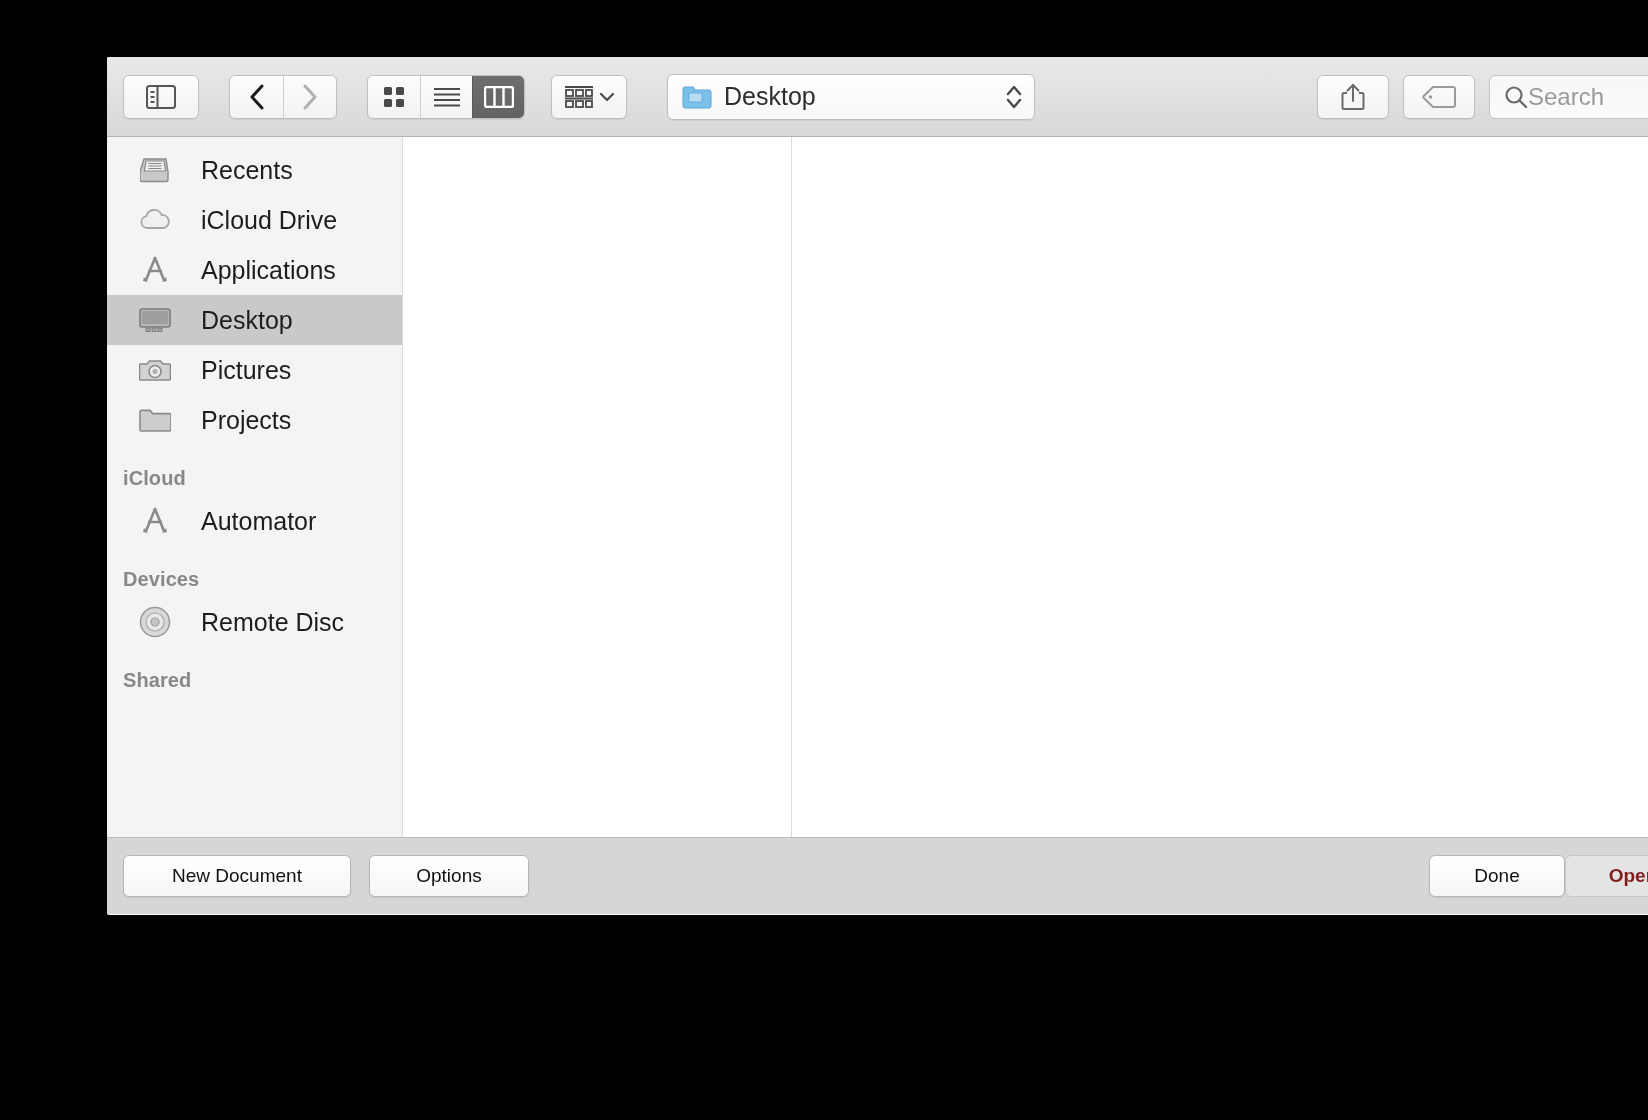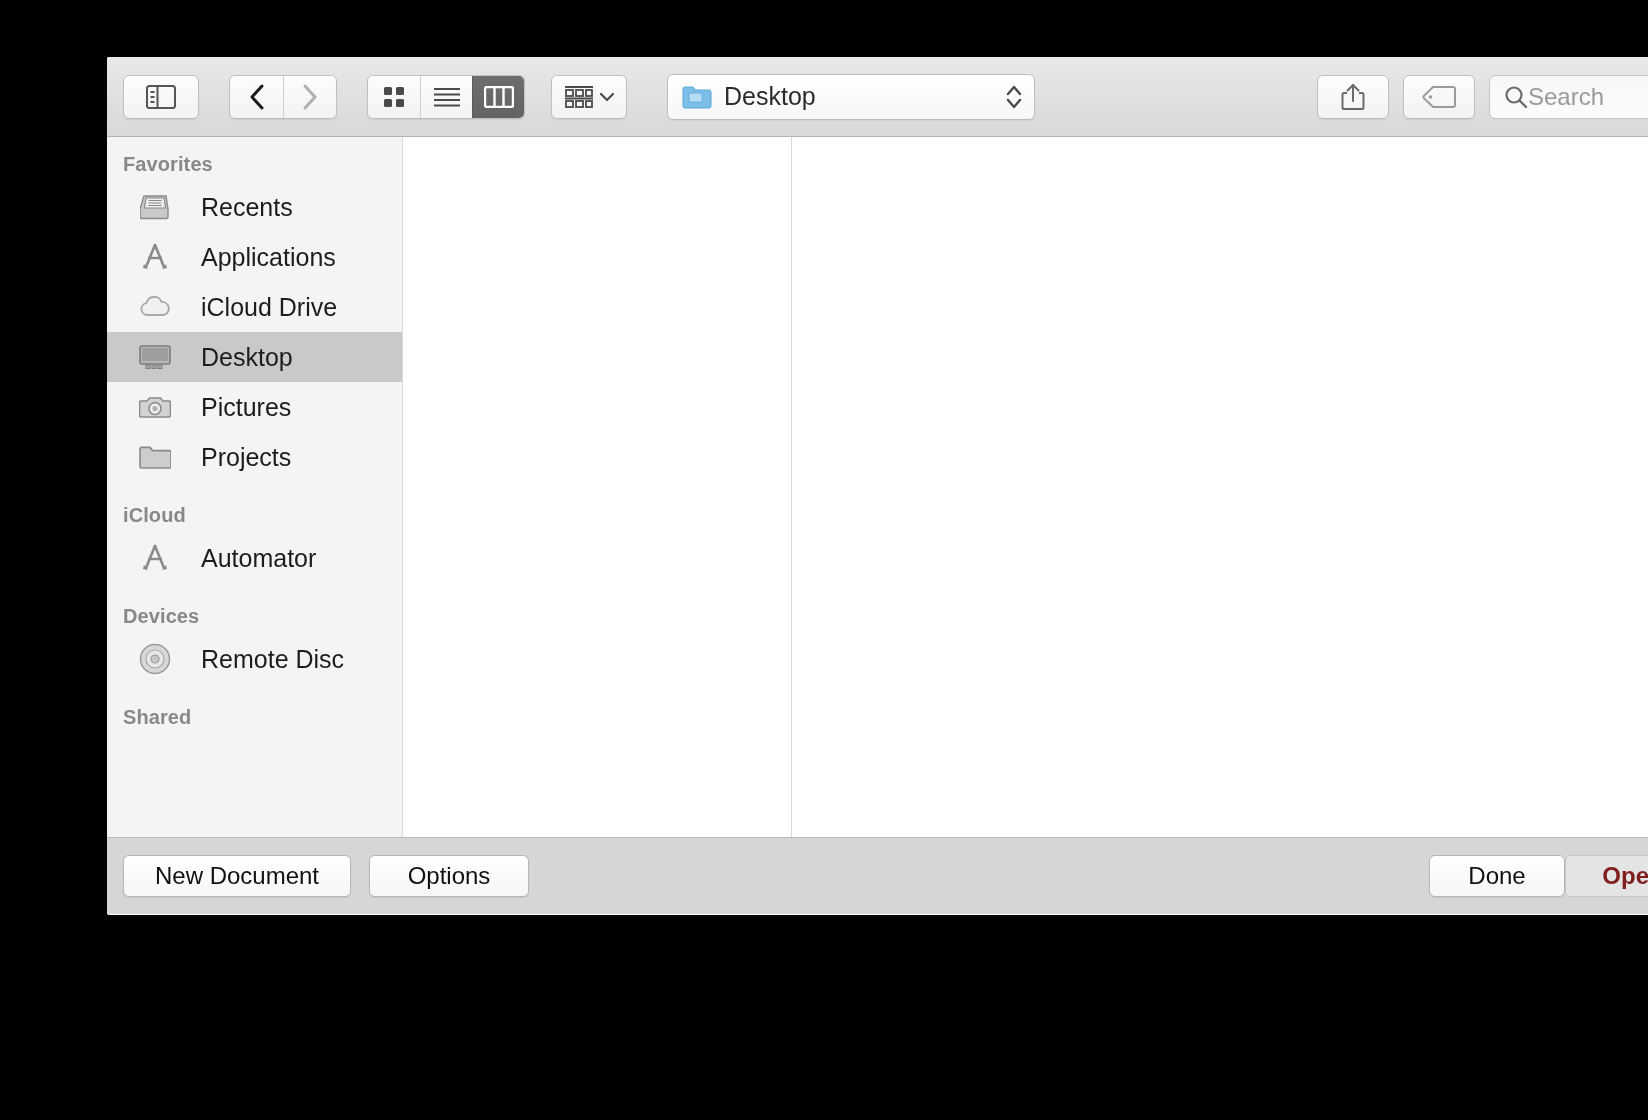--- a/index.html
+++ b/index.html
@@ -217,21 +217,21 @@
     gap: 18px;
   }
 
   .action-btn {
     height: 42px;
     padding: 0 20px;
     min-width: 118px;
     background: linear-gradient(to bottom, #ffffff 0%, #f6f6f6 100%);
     border: 1px solid #b6b6b6;
     border-radius: 6px;
-    font-size: 24px;
+    font-size: 19px;
     color: #111111;
     display: flex;
     align-items: center;
     justify-content: center;
     font-family: "Liberation Sans", sans-serif;
     box-shadow: 0 1px 1px rgba(0,0,0,0.08);
     cursor: default;
     white-space: nowrap;
   }
   #new-document-button { min-width: 228px; }
@@ -352,57 +352,56 @@
         </svg>
         <span id="search-placeholder">Search</span>
       </div>
     </div>
   </div>
 
   <div id="dialog-body">
 
     <div id="sidebar">
 
-      <div class="sb-header">Favorites</div>
 
       <div class="sb-item">
         <span class="sb-icon">
           <svg width="30" height="28" viewBox="0 0 30 28">
             <path d="M4 3 h22 l2 13 v8 a1.5 1.5 0 0 1 -1.5 1.5 h-25 a1.5 1.5 0 0 1 -1.5 -1.5 v-8 z" fill="#c9c9c9" stroke="#8a8a8a" stroke-width="1.4"></path>
             <path d="M6 5 h18 l1.6 10 h-21.2 z" fill="#efefef" stroke="#8a8a8a" stroke-width="1.2"></path>
             <line x1="8.5" y1="7.5" x2="21.5" y2="7.5" stroke="#8a8a8a" stroke-width="1.2"></line>
             <line x1="8.5" y1="10" x2="21.5" y2="10" stroke="#8a8a8a" stroke-width="1.2"></line>
             <line x1="8.5" y1="12.5" x2="21.5" y2="12.5" stroke="#8a8a8a" stroke-width="1.2"></line>
           </svg>
         </span>
         <span class="sb-label">Recents</span>
       </div>
 
       <div class="sb-item">
         <span class="sb-icon">
+          <svg width="32" height="22" viewBox="0 0 32 22">
+            <path d="M8 19 a6 6 0 0 1 -0.6 -11.9 a8 8 0 0 1 15.2 -1.1 a5.5 5.5 0 0 1 1.4 13 z" fill="#f0f0f0" stroke="#a8a8a8" stroke-width="1.8"></path>
+          </svg>
+        </span>
+        <span class="sb-label">iCloud Drive</span>
+      </div>
+
+      <div class="sb-item">
+        <span class="sb-icon">
           <svg width="32" height="30" viewBox="0 0 32 30">
             <path d="M16 3 L7 25" stroke="#8a8a8a" stroke-width="2.6" stroke-linecap="round" fill="none"></path>
             <path d="M16 3 L25 25" stroke="#8a8a8a" stroke-width="2.6" stroke-linecap="round" fill="none"></path>
             <line x1="9" y1="16" x2="23" y2="16" stroke="#8a8a8a" stroke-width="2.4"></line>
             <path d="M5 22 l4 5 l-5 -1 z" fill="#8a8a8a"></path>
             <path d="M27 22 l-4 5 l5 -1 z" fill="#8a8a8a"></path>
           </svg>
         </span>
         <span class="sb-label">Applications</span>
       </div>
 
-      <div class="sb-item">
-        <span class="sb-icon">
-          <svg width="32" height="22" viewBox="0 0 32 22">
-            <path d="M8 19 a6 6 0 0 1 -0.6 -11.9 a8 8 0 0 1 15.2 -1.1 a5.5 5.5 0 0 1 1.4 13 z" fill="#f0f0f0" stroke="#a8a8a8" stroke-width="1.8"></path>
-          </svg>
-        </span>
-        <span class="sb-label">iCloud Drive</span>
-      </div>
-
       <div class="sb-item selected">
         <span class="sb-icon">
           <svg width="32" height="26" viewBox="0 0 32 26">
             <rect x="1" y="2" width="30" height="18" rx="2" fill="#b6b6b6" stroke="#7d7d7d" stroke-width="1.6"></rect>
             <rect x="3" y="4" width="26" height="13" fill="#9e9e9e"></rect>
             <rect x="7" y="21" width="4" height="3.5" fill="#a8a8a8" stroke="#7d7d7d" stroke-width="1"></rect>
             <rect x="13" y="21" width="4" height="3.5" fill="#a8a8a8" stroke="#7d7d7d" stroke-width="1"></rect>
             <rect x="19" y="21" width="4" height="3.5" fill="#a8a8a8" stroke="#7d7d7d" stroke-width="1"></rect>
           </svg>
         </span>

